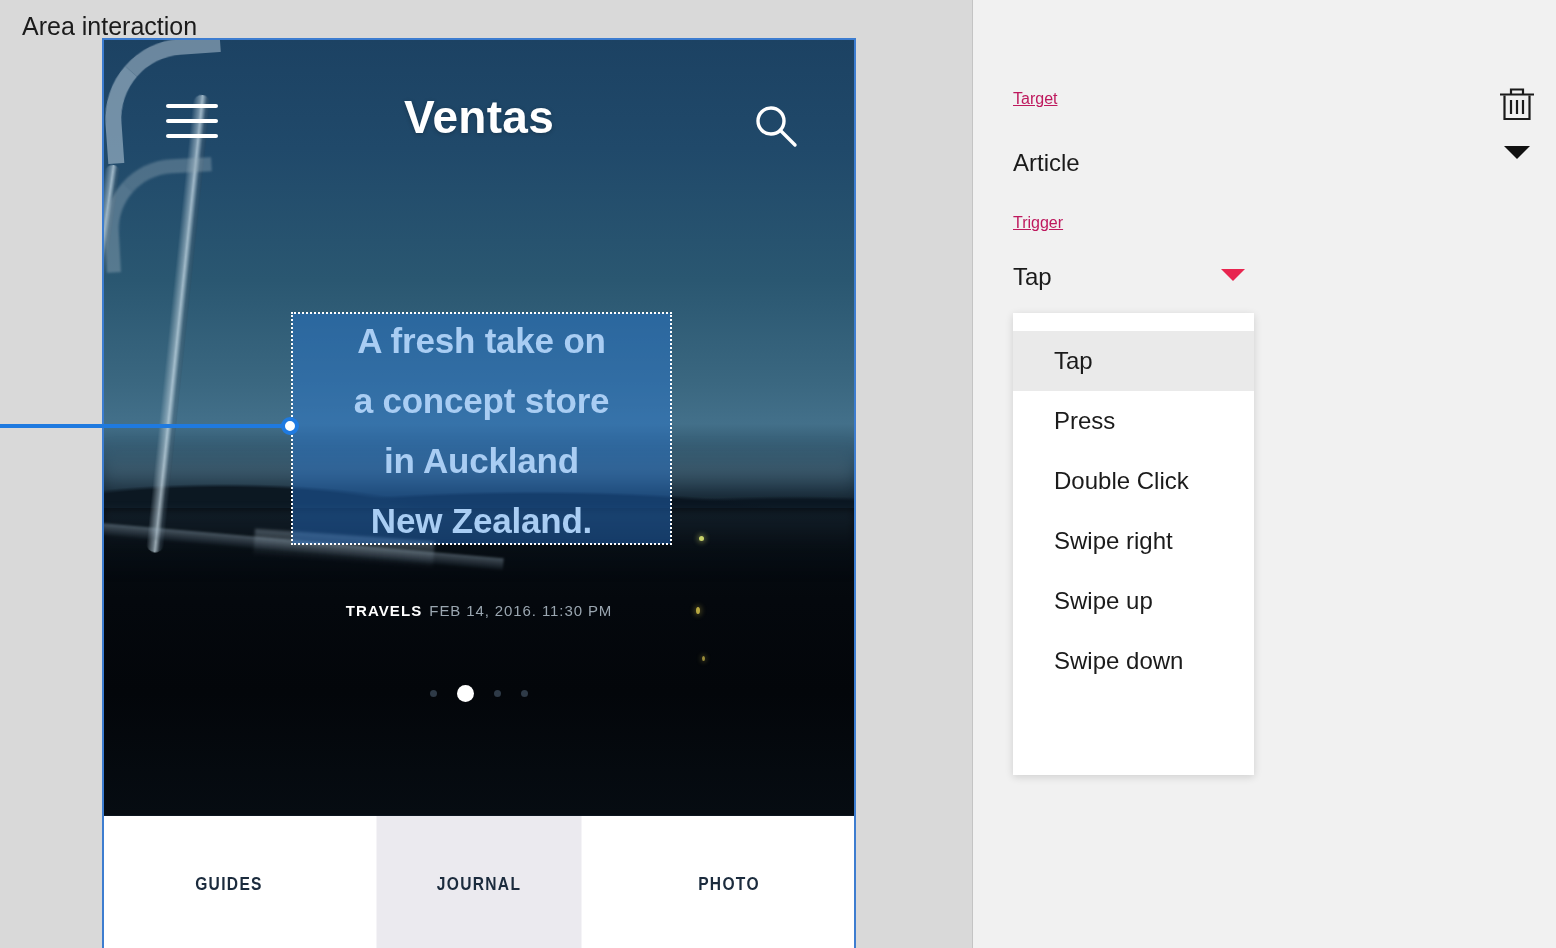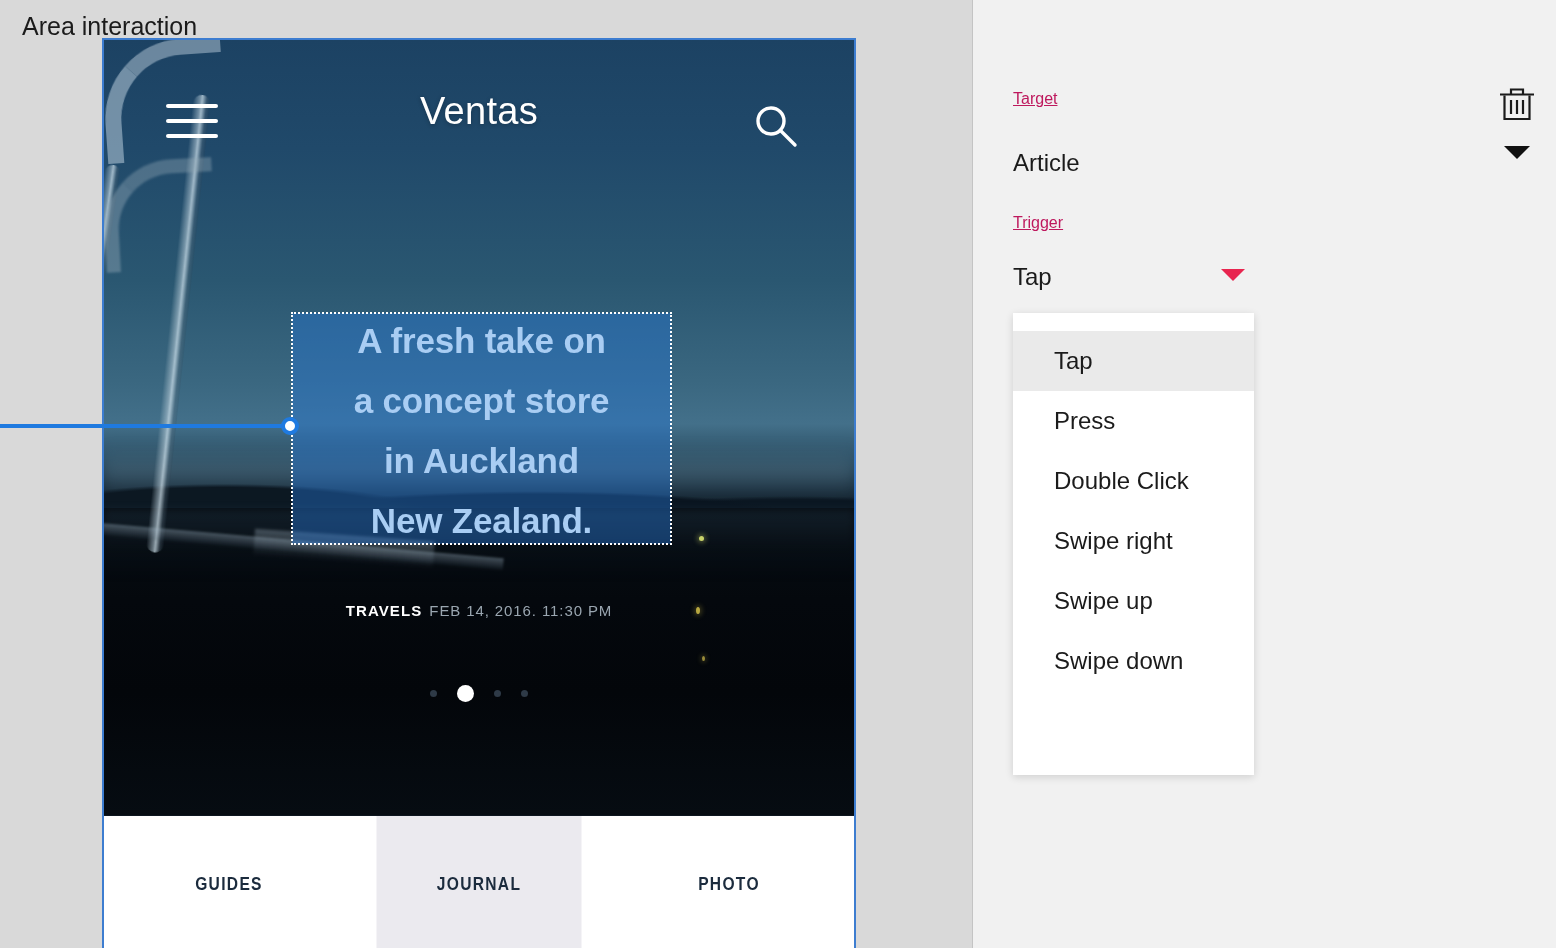--- a/index.html
+++ b/index.html
@@ -146,21 +146,21 @@
     cursor:pointer;
   }
   #hamburger span {
     display:block; height:4px; background:#fff; border-radius:2px;
     margin-bottom:11px;
   }
   #hamburger span:last-child { margin-bottom:0; }
   #hero-title {
     position:absolute; left:0; top:50px; width:750px;
     text-align:center; color:#fff;
-    font-size:38px; font-weight:400; letter-spacing:0.3px;
+    font-size:46px; font-weight:700; letter-spacing:0.3px;
     font-family:"Liberation Sans", sans-serif;
     text-shadow:0 1px 4px rgba(0,0,0,0.25);
   }
   #search-icon {
     position:absolute; left:648px; top:62px; width:48px; height:48px;
     cursor:pointer;
   }
 
   
   #headline-box {

